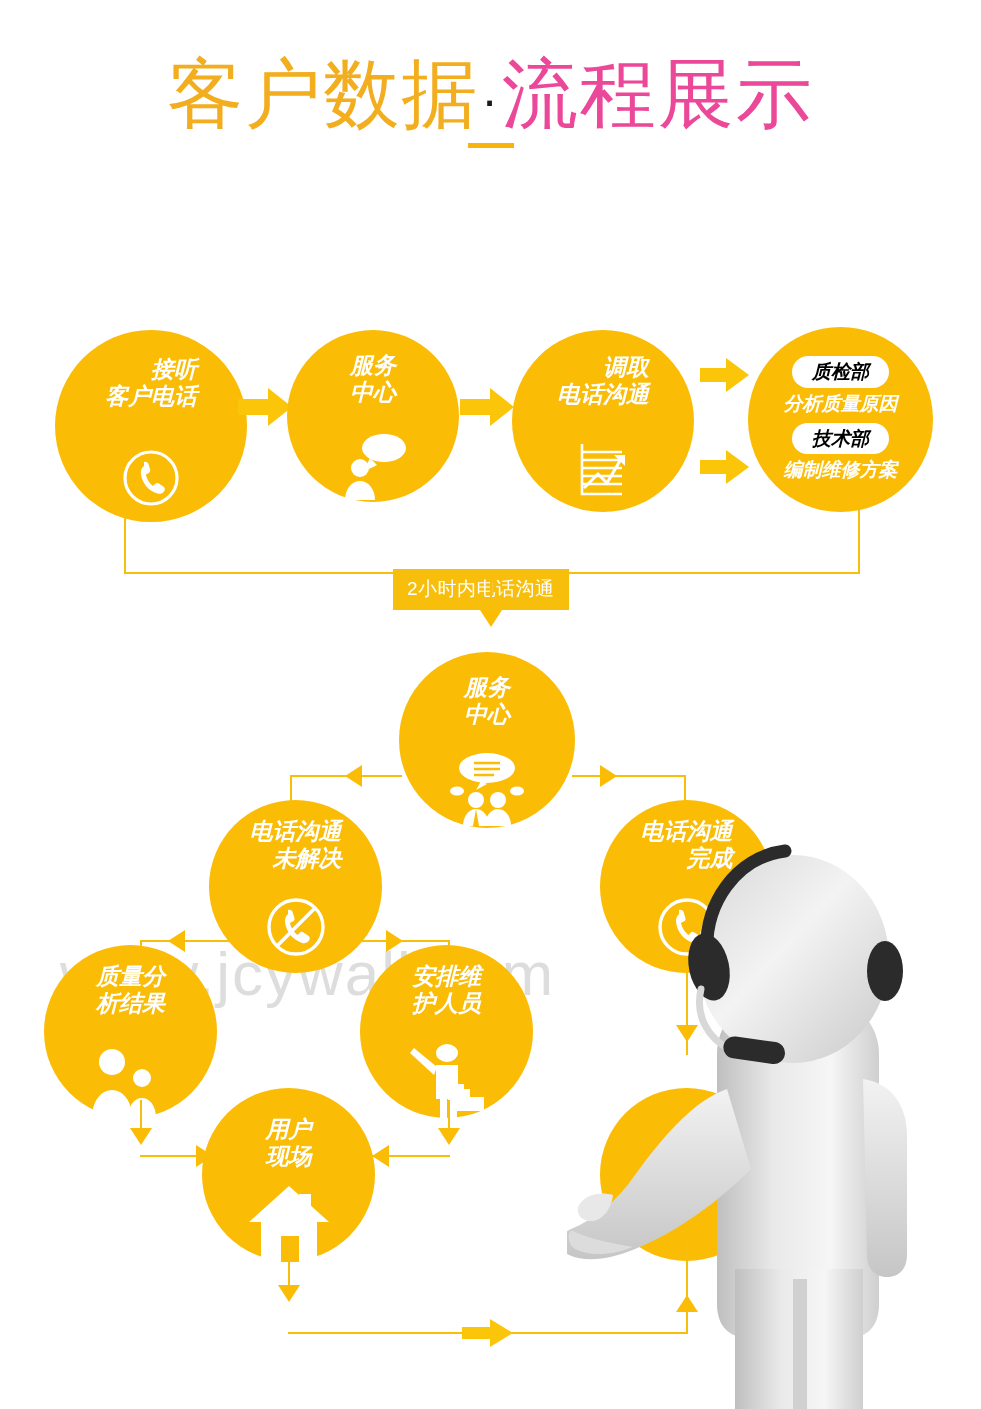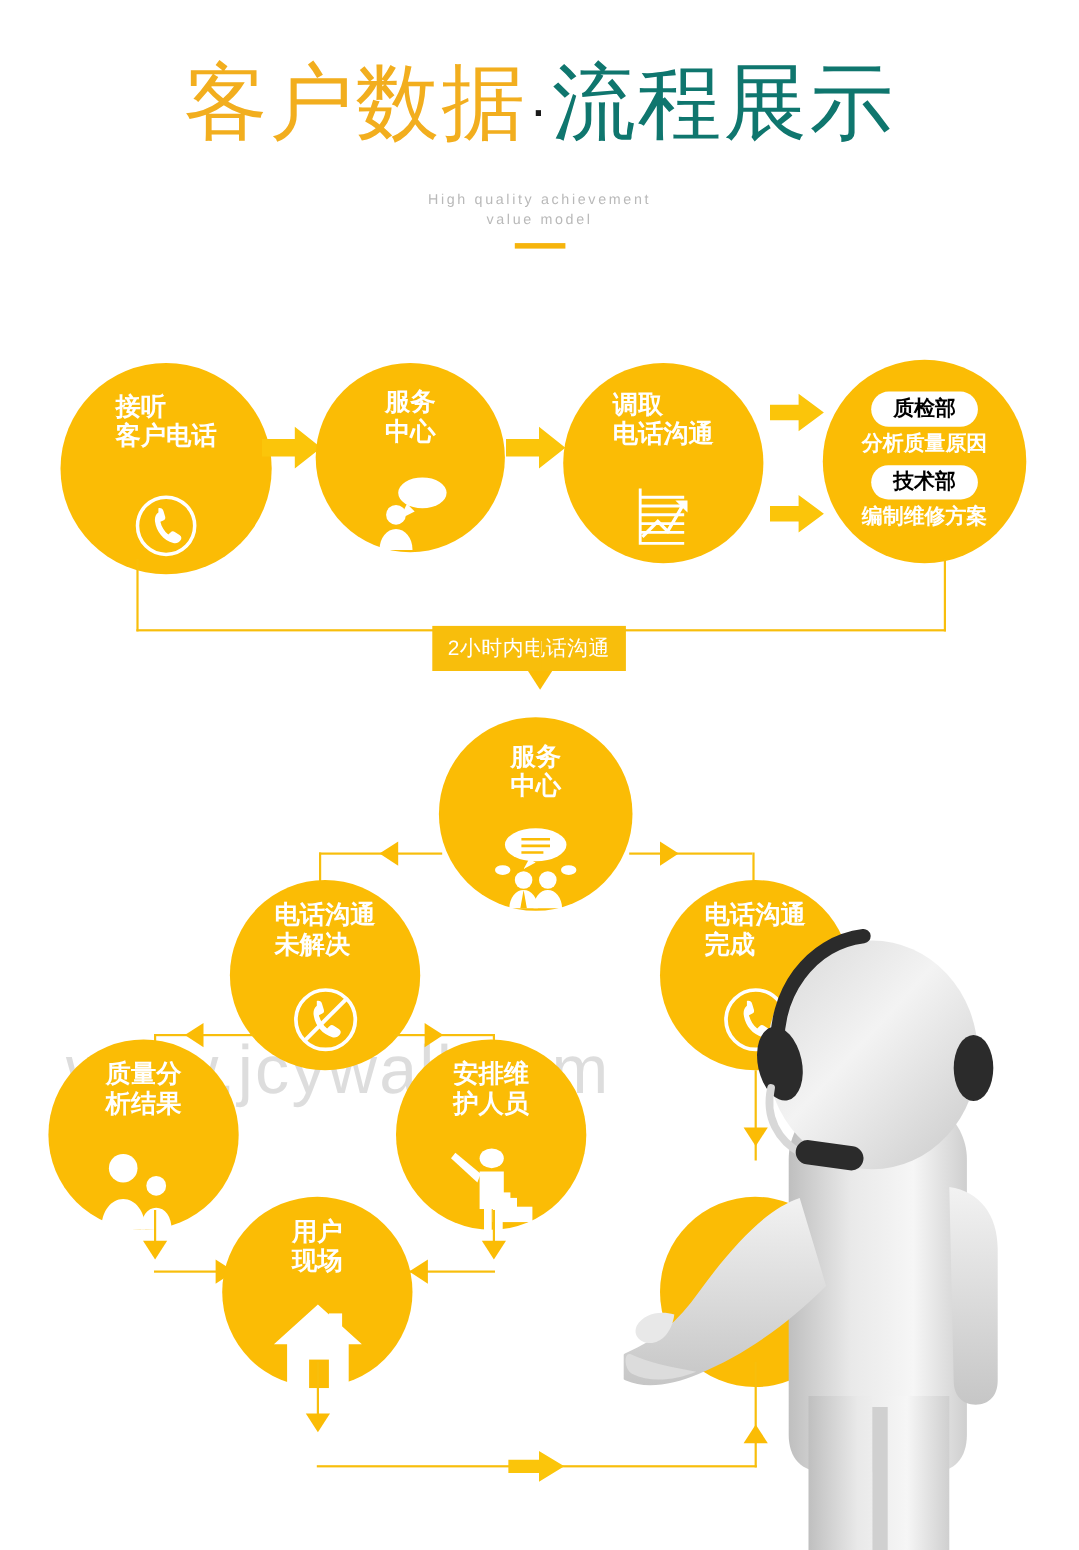--- a/index.html
+++ b/index.html
@@ -10,35 +10,35 @@
   .stage{position:relative;width:981px;height:1409px;background:#fff;}
 
   
   .header{position:absolute;left:0;top:0;width:981px;text-align:center;}
   .title{
     font-size:76px;line-height:1;letter-spacing:2px;white-space:nowrap;
     font-weight:300;margin-top:56px;
   }
   .title .t-a{color:#F2AE1E;}
   .title .t-dot{color:#1a1a1a;font-size:50px;vertical-align:middle;padding:0 2px;}
-  .title .t-b{color:#0f766e;margin-top:46px;}
+  .title .t-b{color:#ec4899;margin-top:46px;}
   .subtitle{
     font-size:27px;color:#4a4a4a;font-weight:300;margin-top:12px;letter-spacing:1px;
   }
   .eng{
     margin-top:40px;font-size:13px;color:#b9b9b9;letter-spacing:2.4px;line-height:1.45;
     font-weight:400;
   }
   .rule{width:46px;height:5px;background:#F6B40C;margin:11px auto 0;}
 
   
   .circle{
     position:absolute;border-radius:50%;background:#FBBC05;
     display:flex;flex-direction:column;align-items:center;
-    color:#fff;text-align:left;box-sizing:border-box;
+    color:#fff;text-align:right;box-sizing:border-box;font-style:italic;
   }
   .circle .ctext{
     font-weight:700;color:#fff;line-height:1.18;white-space:pre-line;
     text-shadow:0 0 1px rgba(0,0,0,.04);
   }
   .ico{position:absolute;left:50%;transform:translateX(-50%);}
   .ico svg{display:block;}
 
   
   .pill{
@@ -77,24 +77,20 @@
   .mascot svg{display:block;}
 </style>
 </head>
 <body>
 
 <div class="stage">
 
   <div class="header">
     <div class="title">
       <span class="t-a">客户数据</span><span class="t-dot">·</span><span class="t-b">流程展示</span>
-    </div>
-    <div class="eng">
-      <div>High quality achievement</div>
-      <div>value model</div>
     </div>
     <div class="rule"></div>
   </div>
 
   <div class="wm">www.jcywall.com</div>
 
   <div class="circle" style="left:55px;top:330px;width:192px;height:192px;">
     <div class="ctext" style="font-size:23px;margin-top:26px;">接听
 客户电话</div>
     <span class="ico" style="top:115px;">
@@ -270,21 +266,21 @@
   <div class="ar d" style="left:130px;top:1128px;"></div>
   <div class="ln h" style="left:140px;top:1155px;width:88px;"></div>
   <div class="ar r" style="left:196px;top:1145px;"></div>
 
   <div class="ln v" style="left:448px;top:1100px;height:32px;"></div>
   <div class="ar d" style="left:438px;top:1128px;"></div>
   <div class="ln h" style="left:372px;top:1155px;width:78px;"></div>
   <div class="ar l" style="left:372px;top:1145px;"></div>
 
   <div class="circle" style="left:202px;top:1088px;width:173px;height:173px;">
-    <div class="ctext" style="font-size:23px;margin-top:18px;">用户
+    <div class="ctext" style="font-size:23px;margin-top:28px;">用户
 现场</div>
     <span class="ico" style="top:92px;">
       <svg width="92" height="82" viewBox="0 0 92 82">
         <path d="M46 6L6 42h12v40h56V42h12z" fill="#fff"></path>
         <rect x="56" y="14" width="12" height="20" fill="#fff"></rect>
         <rect x="38" y="56" width="18" height="26" fill="#FBBC05"></rect>
       </svg>
     </span>
   </div>
 

